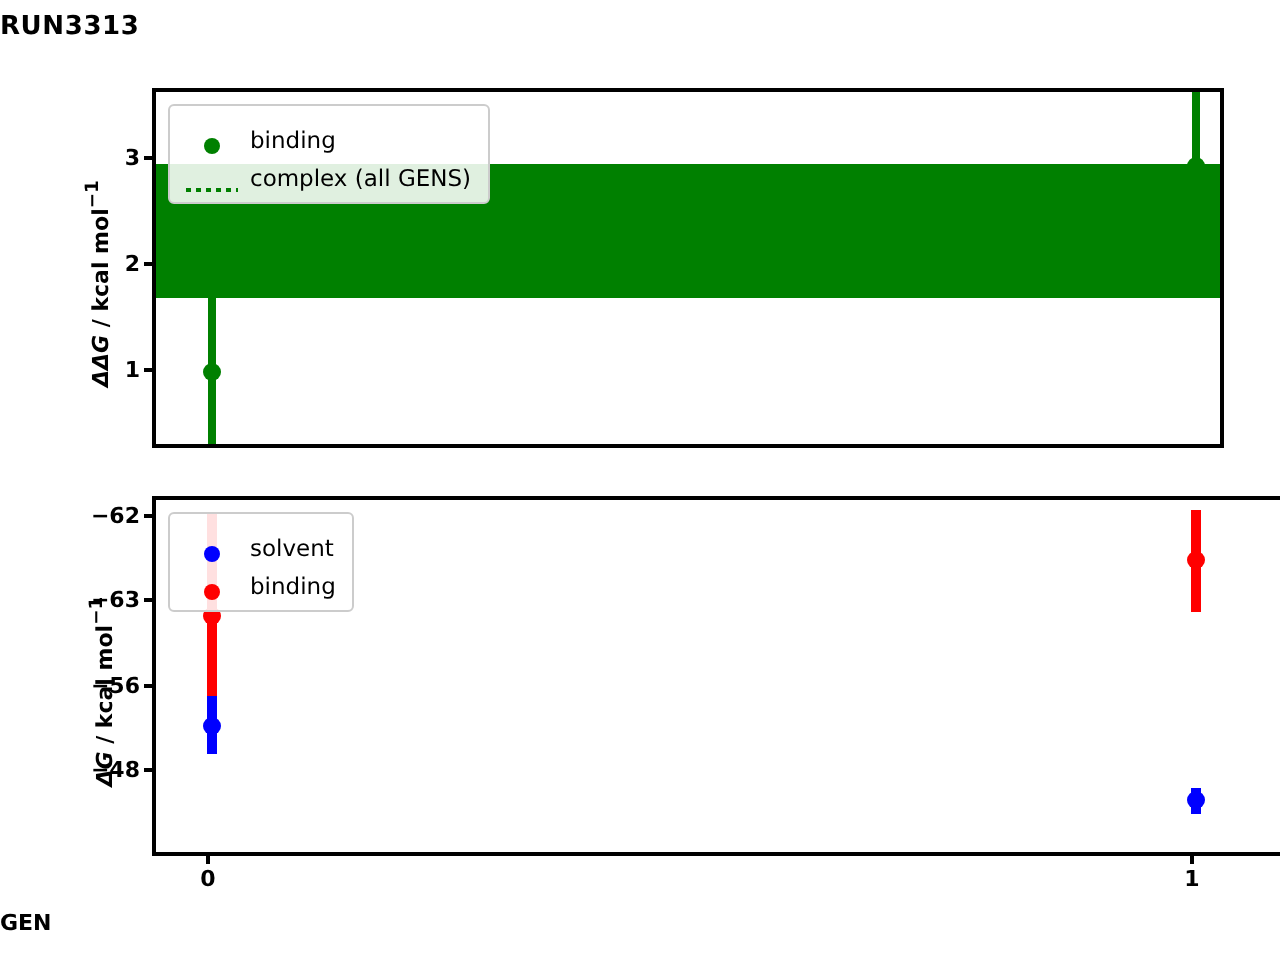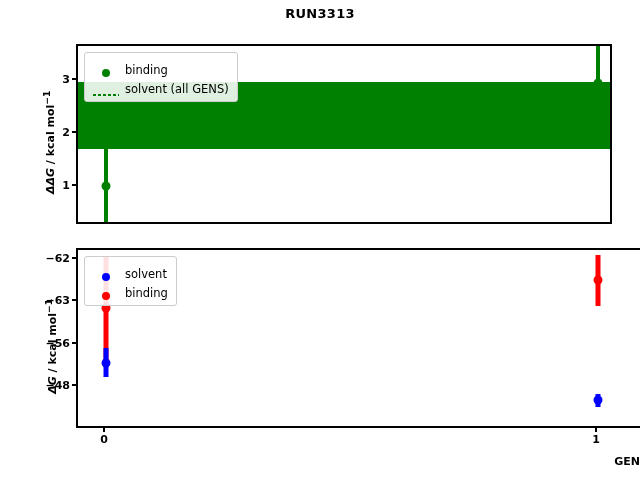--- a/index.html
+++ b/index.html
@@ -21,21 +21,20 @@
     height: 480px;
     background: #ffffff;
   }
 
   
   .fig-title {
     position: absolute;
     left: 0;
     top: 6px;
     width: 640px;
-    text-align: center;
     font-size: 13px;
     font-weight: bold;
     color: #000000;
     letter-spacing: 0.3px;
   }
 
   
   .axes {
     position: absolute;
     box-sizing: border-box;
@@ -97,21 +96,21 @@
     transform-origin: 50% 50%;
     transform: rotate(-90deg);
     white-space: nowrap;
     text-align: center;
   }
   .ylabel .upr { font-style: normal; }
   .xlabel {
     position: absolute;
     left: 0;
     width: 640px;
-    text-align: right;
+    text-align: left;
     font-size: 11px;
     font-weight: bold;
     color: #000000;
   }
 
   
   .band {
     position: absolute;
     background: #008000;
   }
@@ -211,21 +210,21 @@
       <div class="legend-row">
         <span class="legend-key">
           <span class="legend-dot green"></span>
         </span>
         <span class="legend-text">binding</span>
       </div>
       <div class="legend-row">
         <span class="legend-key">
           <span class="legend-dash"></span>
         </span>
-        <span class="legend-text">solvent (all GENS)</span>
+        <span class="legend-text">complex (all GENS)</span>
       </div>
     </div>
 
   </div>
 
   <div class="ylabel" style="left:-24px; top:338px; width:150px;">
     <span>ΔG</span><span class="upr"> / kcal mol</span><sup class="upr">−1</sup>
   </div>
 
   <div class="ytick-label" style="left:36px; top:258px; width:34px;">−62</div>

